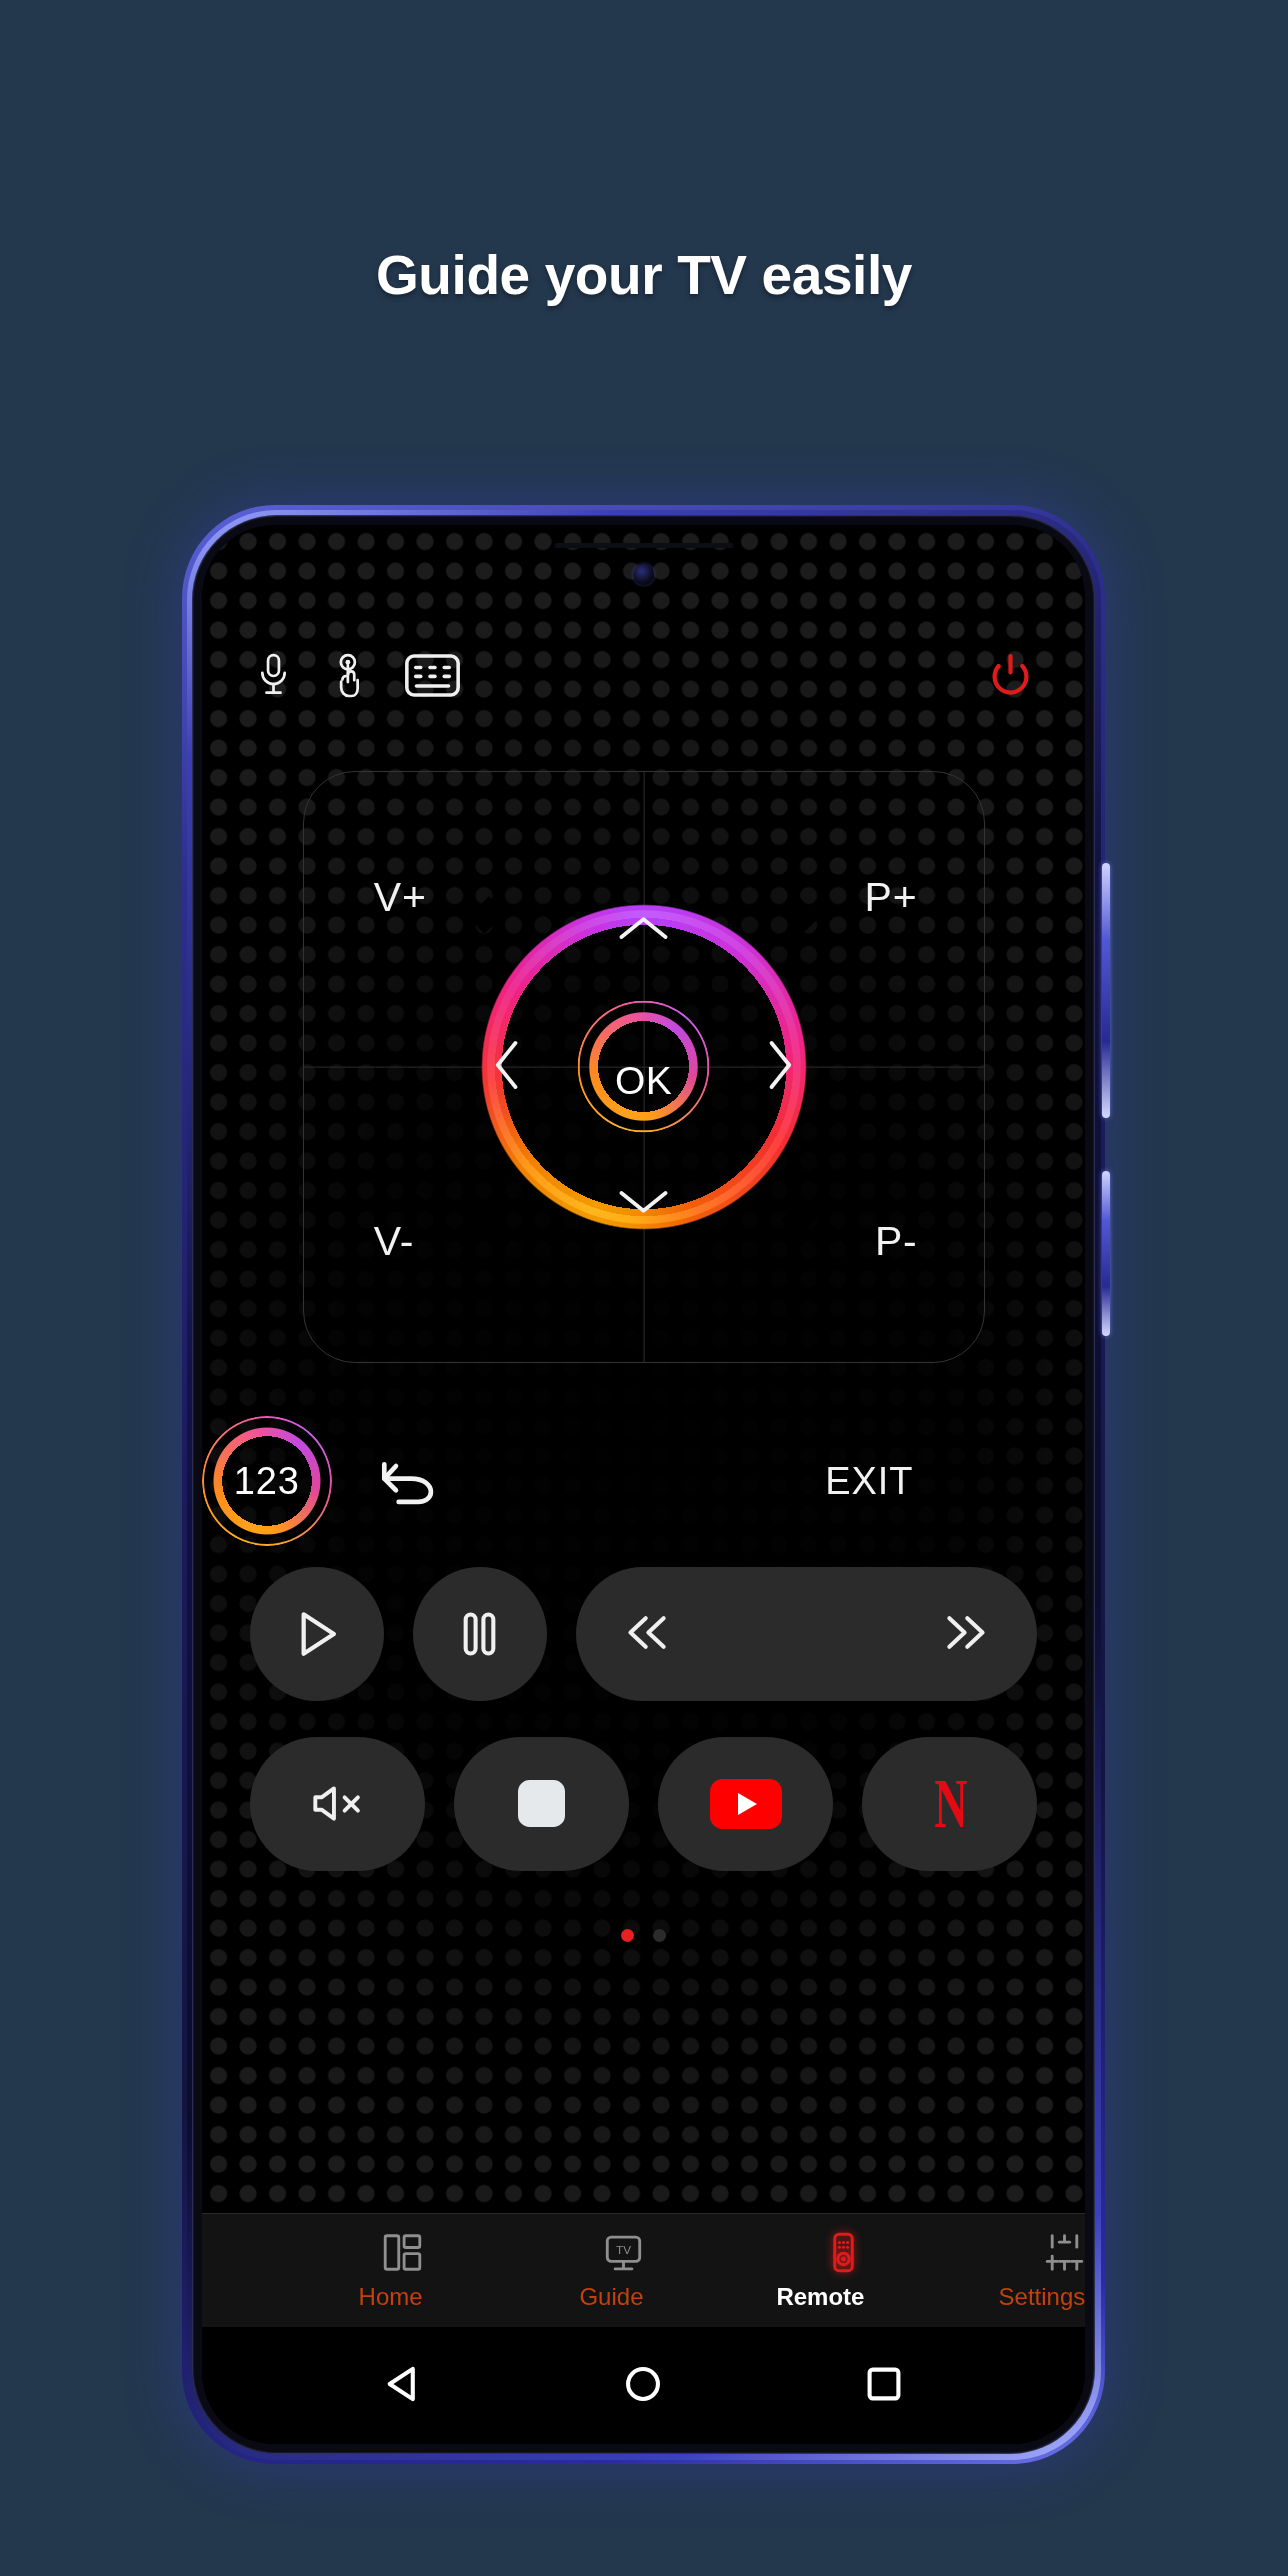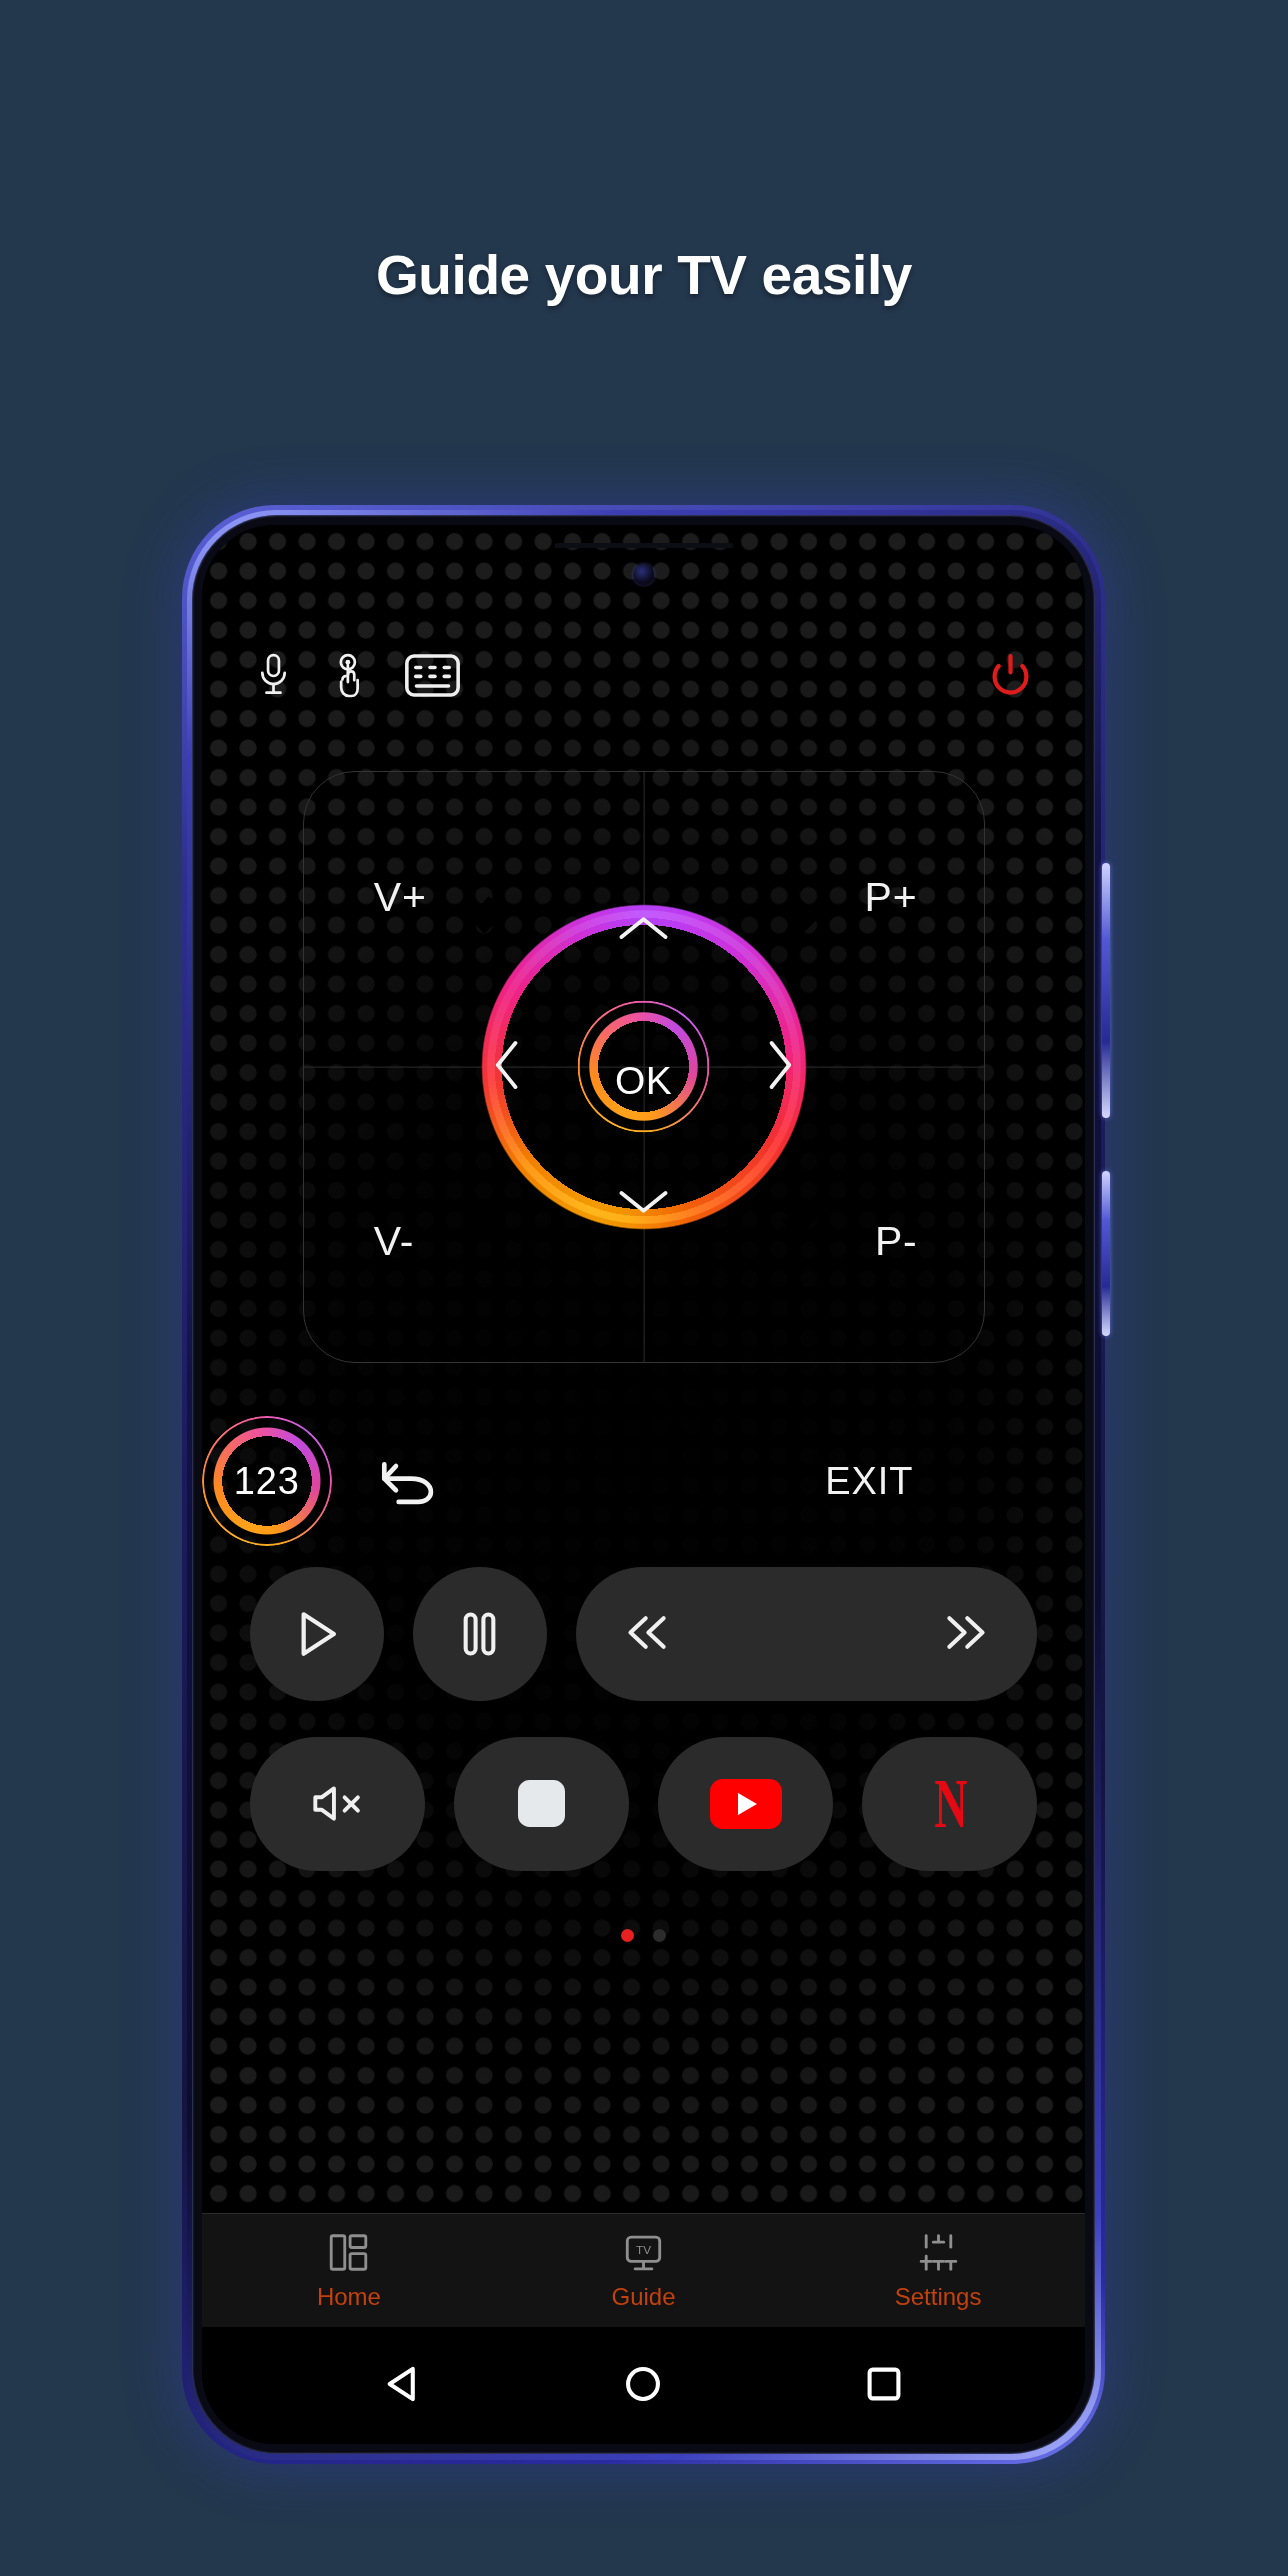--- a/index.html
+++ b/index.html
@@ -284,21 +284,21 @@
   .bottomnav {
     position:absolute; left:0; right:0; bottom:117px;
     height:114px;
     background:#131313;
     border-top:0.9px solid #2a2a2a;
     display:flex;
     align-items:center;
   }
   .navitem {
     flex:1 1 0;
-    display:flex; flex-direction:column; align-items:center; justify-content:center;
+    display:flex; flex-direction:column; align-items:flex-end; justify-content:center;
     gap:9px;
   }
   .navlbl { font-size:24px; color:#c2410c; }
   .navitem.active .navlbl { color:#ffffff; font-weight:bold; }
 
   
   .sysbar {
     position:absolute; left:0; right:0; bottom:0;
     height:117px;
     background:#000000;
@@ -506,20 +506,34 @@
         <div class="navitem">
           <svg width="41" height="43" viewBox="0 0 23 24" fill="none" stroke="#8f8f8f" stroke-width="1.6" stroke-linejoin="round" stroke-linecap="round">
             <rect x="2.4" y="3.4" width="18.2" height="13.6" rx="2.2"></rect>
             <line x1="11.5" y1="17" x2="11.5" y2="21"></line>
             <line x1="6.8" y1="21.2" x2="16.2" y2="21.2"></line>
             <text x="11.5" y="12.6" font-size="6.6" fill="#8f8f8f" stroke="none" text-anchor="middle" font-family="Liberation Sans, sans-serif">TV</text>
           </svg>
           <div class="navlbl">Guide</div>
         </div>
 
+        <div class="navitem active">
+          <svg width="41" height="43" viewBox="0 0 23 24" fill="none" stroke="#e01b1b" stroke-width="1.7" stroke-linejoin="round" style="filter:drop-shadow(0 0 4.5px rgba(224,27,27,0.85))">
+            <rect x="6.6" y="1.8" width="9.8" height="20.4" rx="2.4"></rect>
+            <circle cx="9.2" cy="6.4" r="0.85" fill="#e01b1b" stroke="none"></circle>
+            <circle cx="11.5" cy="6.4" r="0.85" fill="#e01b1b" stroke="none"></circle>
+            <circle cx="13.8" cy="6.4" r="0.85" fill="#e01b1b" stroke="none"></circle>
+            <circle cx="9.2" cy="9.1" r="0.85" fill="#e01b1b" stroke="none"></circle>
+            <circle cx="11.5" cy="9.1" r="0.85" fill="#e01b1b" stroke="none"></circle>
+            <circle cx="13.8" cy="9.1" r="0.85" fill="#e01b1b" stroke="none"></circle>
+            <circle cx="11.5" cy="15.6" r="3.2"></circle>
+            <circle cx="11.5" cy="15.6" r="1.4" fill="#e01b1b" stroke="none"></circle>
+          </svg>
+          <div class="navlbl">Remote</div>
+        </div>
 
 
         <div class="navitem">
           <svg width="41" height="43" viewBox="0 0 23 24" fill="none" stroke="#8f8f8f" stroke-width="1.6" stroke-linecap="round">
             <line x1="4.6" y1="2.6" x2="4.6" y2="9"></line>
             <line x1="11.5" y1="2.6" x2="11.5" y2="6"></line>
             <line x1="18.4" y1="2.6" x2="18.4" y2="9"></line>
             <line x1="8.6" y1="6.2" x2="14.4" y2="6.2"></line>
             <line x1="4.6" y1="14" x2="4.6" y2="21.4"></line>
             <line x1="11.5" y1="17.2" x2="11.5" y2="21.4"></line>

